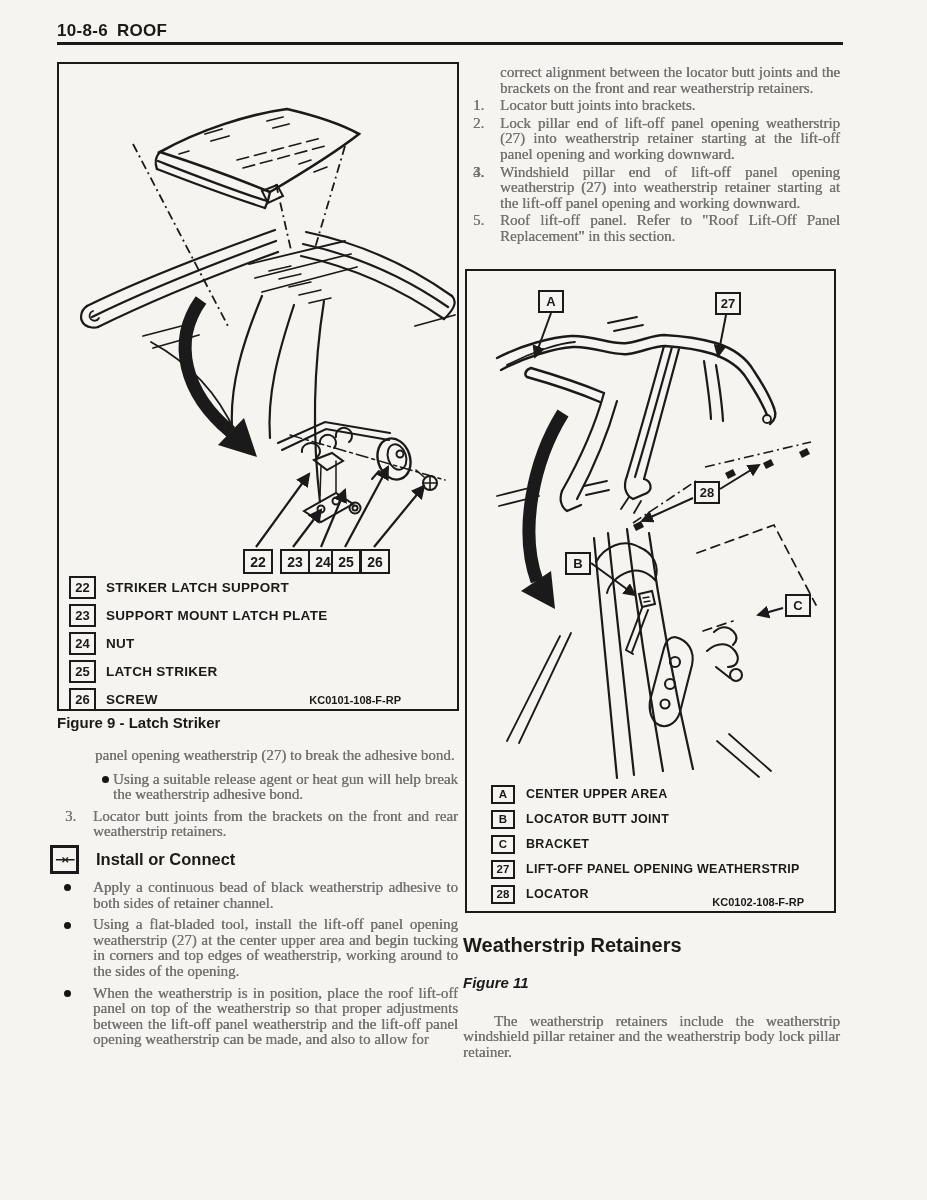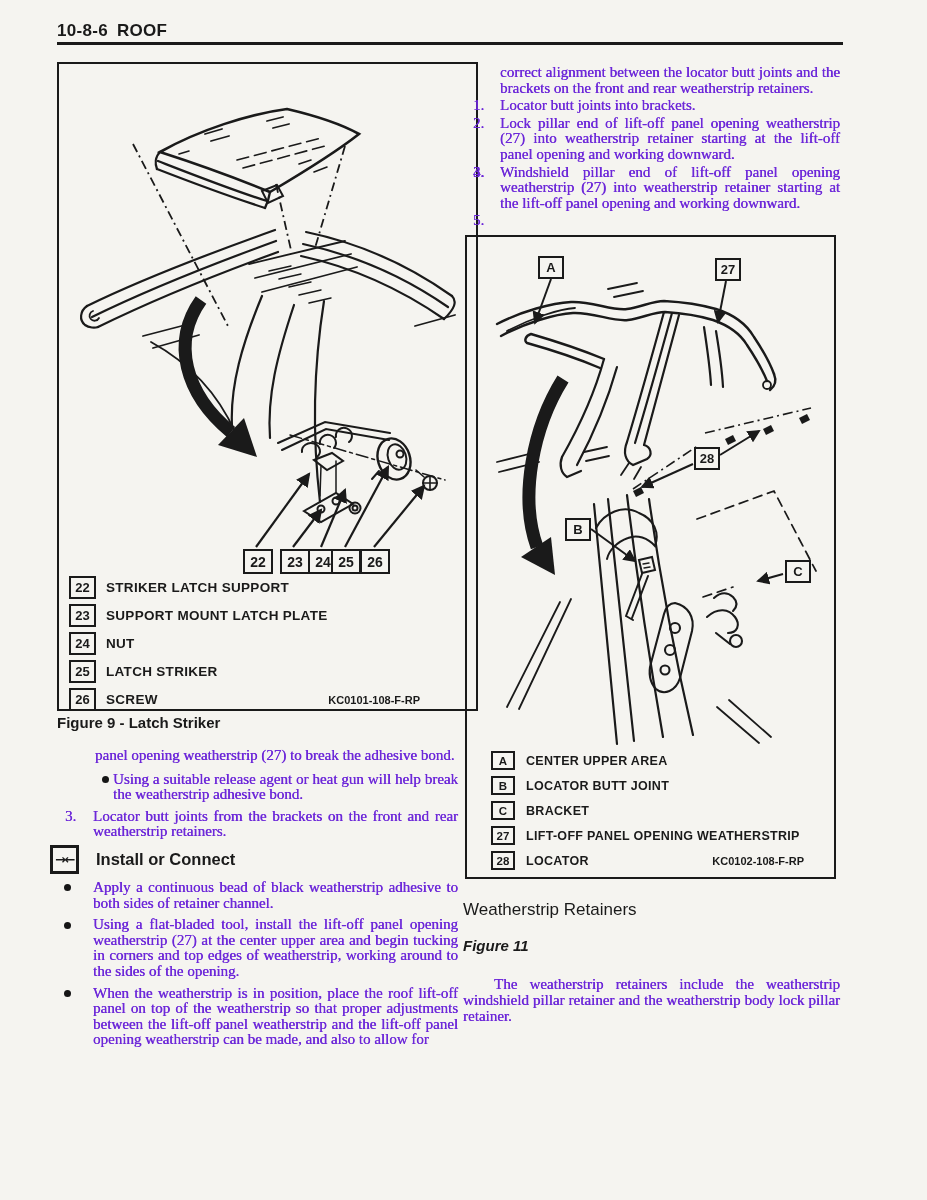--- a/index.html
+++ b/index.html
@@ -10,21 +10,21 @@
   .hdr{position:absolute;left:57px;top:21px;font-family:"Liberation Sans",sans-serif;
        font-weight:bold;font-size:17px;letter-spacing:.3px;}
   .hdr .sp{display:inline-block;width:9px;}
   .hdr-rule{position:absolute;left:57px;top:42px;width:786px;height:3px;background:#1a1a1a;}
   
   .col{position:absolute;top:62px;}
   .col-left{left:57px;width:403px;}
   .col-right{left:463px;width:382px;}
   
   .figbox{position:relative;border:2.5px solid #1a1a1a;}
-  .fig9-box{width:398px;height:645px;padding-left:19px;}
+  .fig9-box{width:398px;height:645px;}
   .fig10-box{width:367px;height:640px;margin-left:2px;margin-top:24px;}
   .figbox svg{position:absolute;left:0;top:0;}
   
   .callout{position:absolute;border:2.5px solid #1a1a1a;background:#f5f4f0;
            font-family:"Liberation Sans",sans-serif;font-weight:bold;
            display:flex;align-items:center;justify-content:center;}
   .co9{width:26px;height:21px;font-size:14px;}
   .co10{width:22px;height:19px;font-size:13px;border-width:2px;}
   
   .legend{position:absolute;}
@@ -35,42 +35,42 @@
   .legend9{left:10px;top:512px;}
   .legend9 .leg-row{margin-bottom:5px;}
   .legend9 .leg-key{width:23px;height:19px;font-size:13px;}
   .legend9 .leg-label{margin-left:10px;font-size:13.5px;}
   .legend10{left:24px;top:514px;}
   .legend10 .leg-row{margin-bottom:6px;}
   .legend10 .leg-key{width:20px;height:15px;font-size:11.5px;border-width:2px;}
   .legend10 .leg-label{margin-left:11px;font-size:12.5px;}
   .fig-code{position:absolute;font-family:"Liberation Sans",sans-serif;font-weight:bold;font-size:11px;}
   .fig9-code{right:56px;bottom:3px;}
-  .fig10-code{right:30px;bottom:10px;}
+  .fig10-code{right:30px;bottom:3px;}
   .fig-caption{text-align:left;font-family:"Liberation Sans",sans-serif;font-weight:bold;
                font-size:15px;margin-top:3px;}
   
-  .bt{font-size:15px;line-height:15.6px;text-align:justify;color:#6d28d9;
+  .bt{font-size:15px;line-height:15.6px;text-align:justify;color:#737373;
       text-shadow:.35px 0 0 currentColor;}
   .cont-para{margin:17px 2px 0 38px;}
   .cont-para-r{margin:3px 5px 0 37px;}
   .li{position:relative;}
   .li .num{position:absolute;top:0;}
   .lil .num{left:8px;} .lil .li-text{margin-left:36px;margin-right:2px;}
   .lir .num{left:10px;} .lir .li-text{margin-left:37px;margin-right:5px;}
   .dot{position:absolute;top:4.5px;width:7px;height:7px;border-radius:50%;background:#151515;}
   .b1 .dot{left:7px;} .b1 .li-text{margin-left:36px;margin-right:2px;}
   .b2 .dot{left:45px;} .b2 .li-text{margin-left:56px;margin-right:2px;}
   .subhead{display:flex;align-items:center;margin:5px 0 0 -7px;height:30px;}
   .connect-icon{width:23px;height:23px;border:3px solid #1a1a1a;display:flex;align-items:center;
                 justify-content:center;font-family:"DejaVu Sans",sans-serif;font-weight:bold;
                 font-size:13px;letter-spacing:-1.5px;flex:none;}
   .subhead-text{margin-left:17px;font-family:"Liberation Sans",sans-serif;font-weight:bold;
                 font-size:16.5px;}
-  .section-heading{font-family:"Liberation Sans",sans-serif;font-weight:normal;font-size:17px;
+  .section-heading{font-family:"Liberation Sans",sans-serif;font-weight:bold;font-size:20px;
                    margin-top:21px;}
   .figure-ref{font-family:"Liberation Sans",sans-serif;font-weight:bold;font-style:italic;
               font-size:15px;margin-top:17px;}
   .closing{margin-top:23px;margin-right:5px;text-indent:31px;}
   .mt2{margin-top:2px;} .mt5{margin-top:5px;} .mt6{margin-top:6px;} .mt8{margin-top:8px;}
 </style>
 </head>
 <body>
 
 <div class="page">
@@ -232,20 +232,21 @@
       </div>
     <div class="li lir bt mt2">
         <span class="num">3.</span>
       </div>
     <div class="li lir bt mt2">
         <span class="num">4.</span>
         <div class="li-text">Windshield pillar end of lift-off panel opening weatherstrip (27) into weatherstrip retainer starting at the lift-off panel opening and working downward.</div>
       </div>
     <div class="li lir bt mt2">
         <span class="num">5.</span>
+        <div class="li-text">Roof lift-off panel. Refer to "Roof Lift-Off Panel Replacement" in this section.</div>
       </div>
 
     <div class="figbox fig10-box">
       <svg width="367" height="512" viewBox="0 0 367 512">
         <defs>
           <marker id="ah10" viewBox="0 0 10 10" refX="8.5" refY="5" markerWidth="6.5" markerHeight="6.5" orient="auto">
               <path d="M0,0L10,5L0,10z" fill="#1a1a1a"></path>
             </marker>
         </defs>
         <g stroke="#1a1a1a" fill="none" stroke-width="2.4" stroke-linecap="round">

